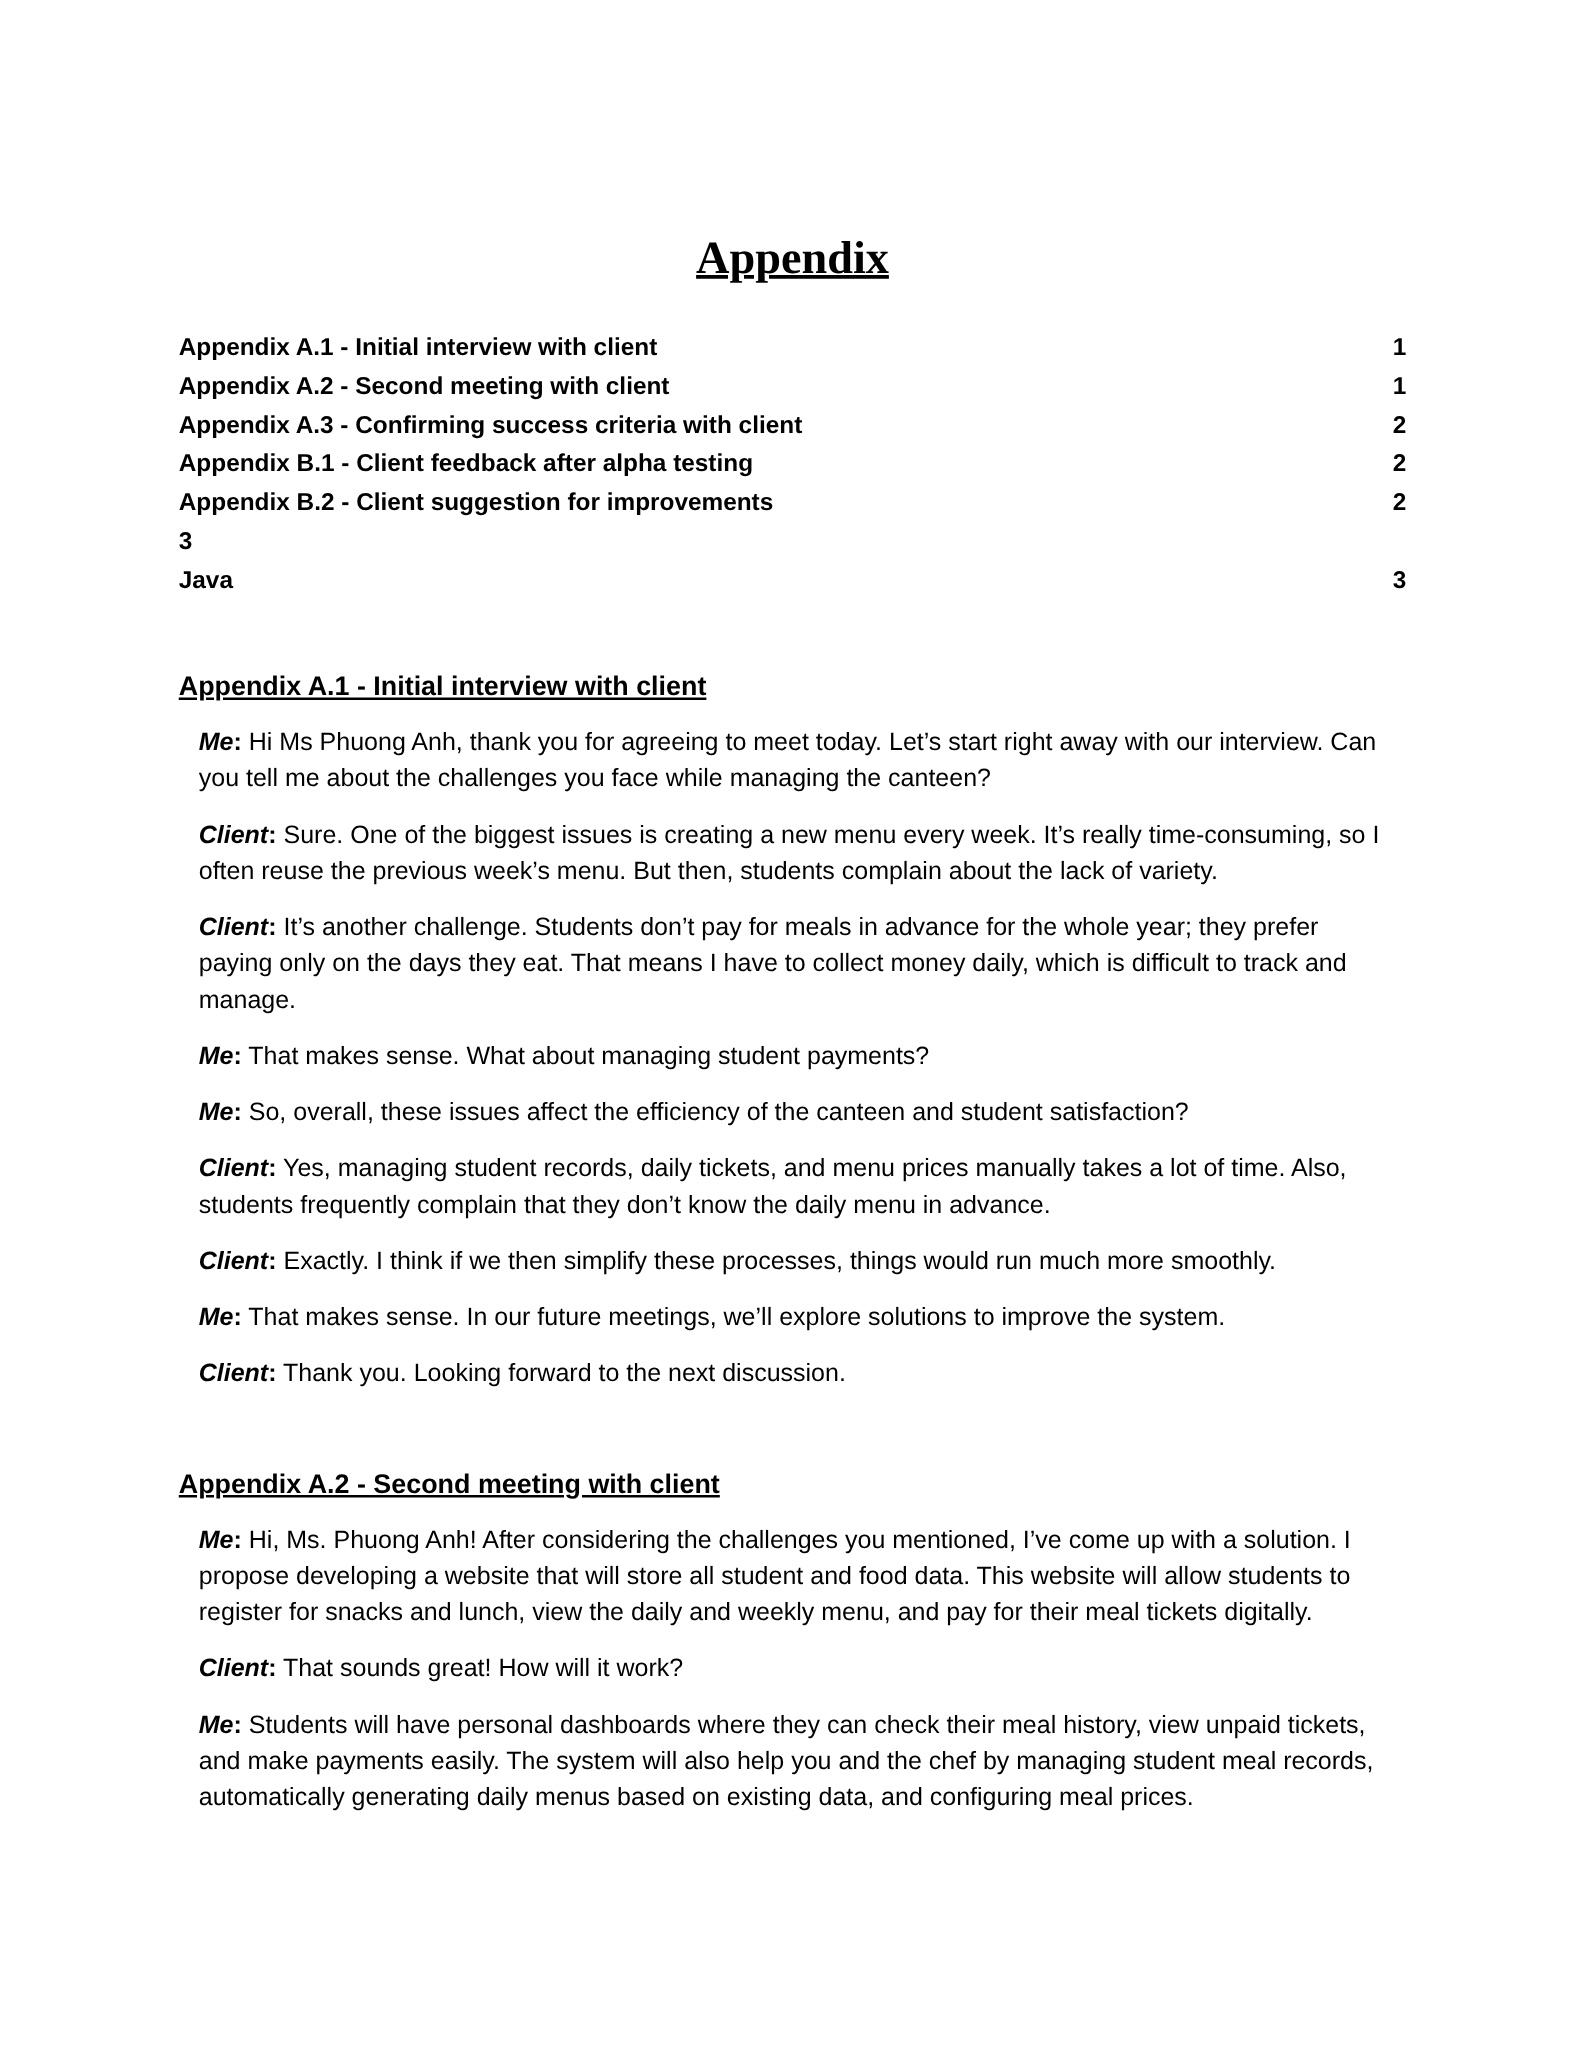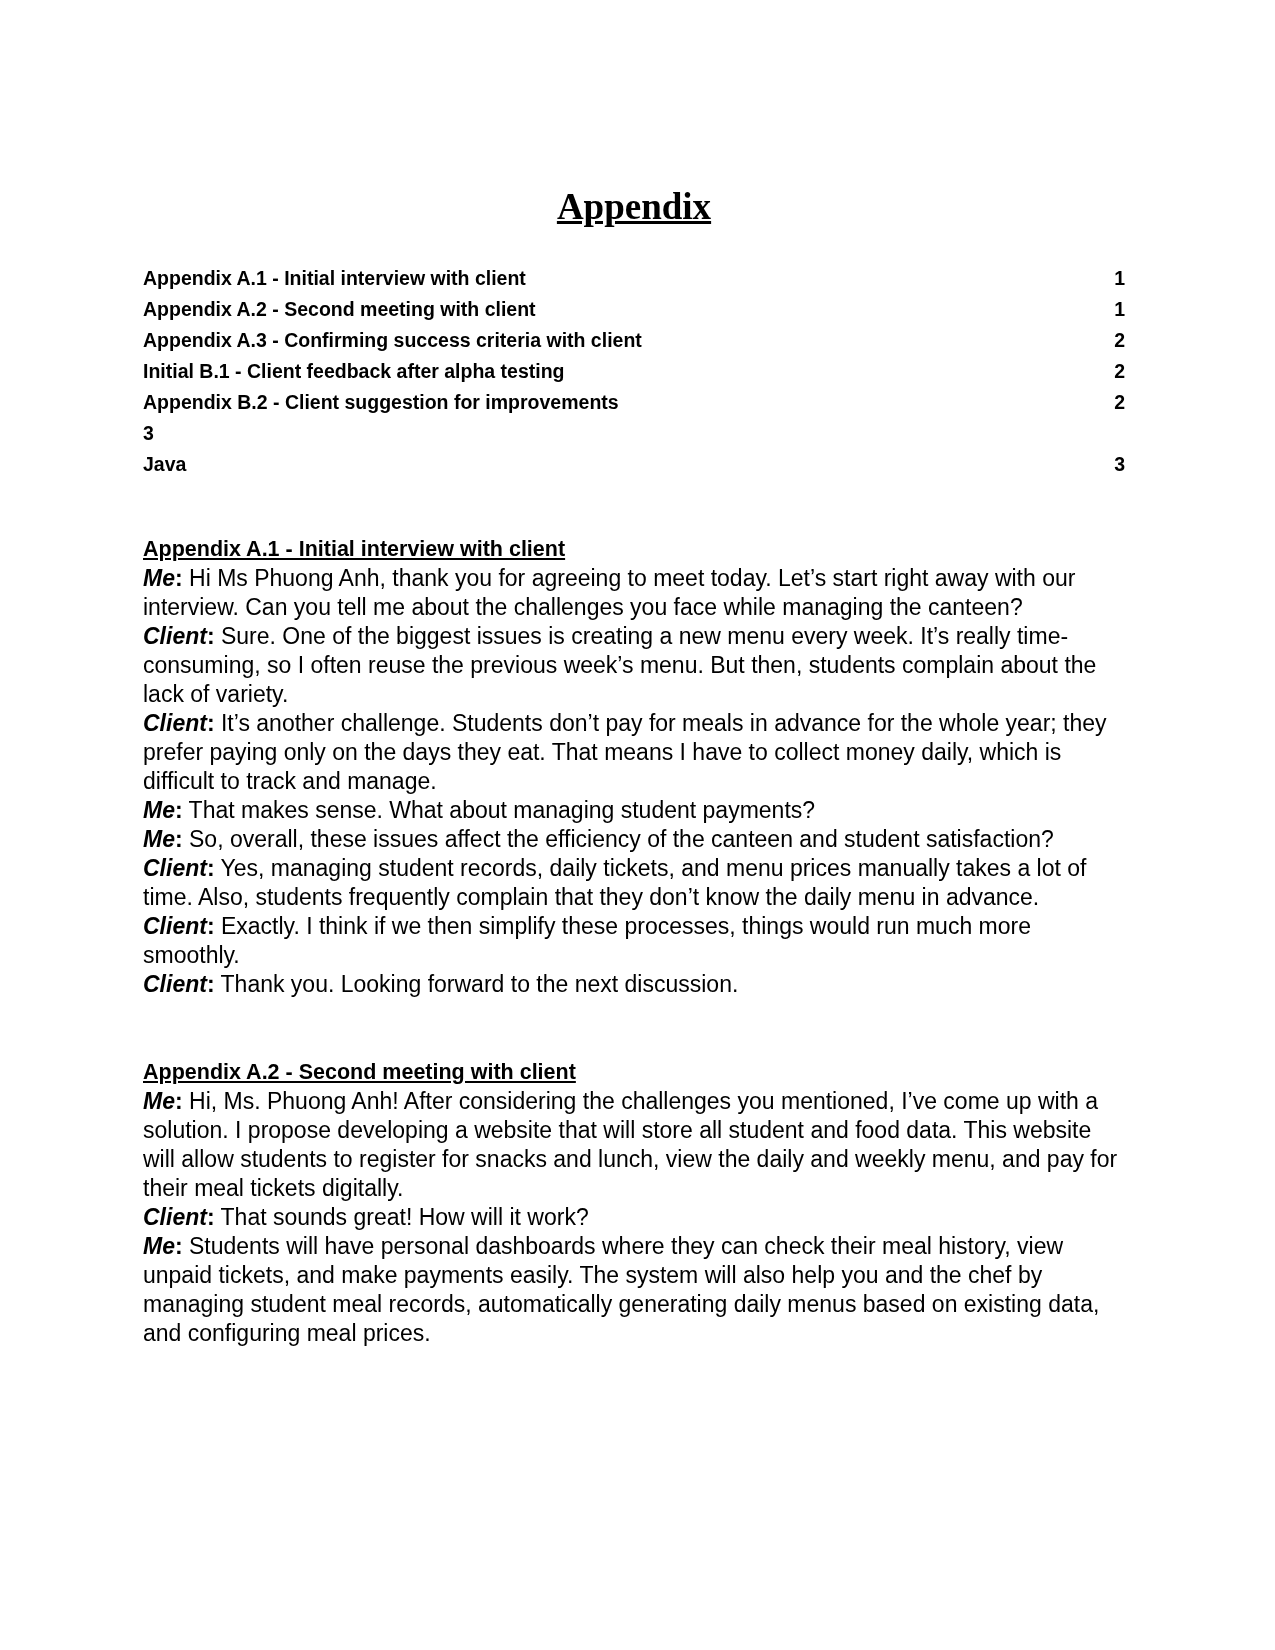--- a/index.html
+++ b/index.html
@@ -51,22 +51,22 @@
     margin-top: 58px;
   }
   .section-heading {
     font-size: 21.5px;
     font-weight: bold;
     text-decoration: underline;
     margin: 0;
     line-height: 30px;
   }
   .dialogue-line {
-    margin: 0;
-    font-size: 23px;
+    margin: 16px;
+    font-size: 20px;
     line-height: 29px;
   }
   .speaker-wrap {
     font-weight: bold;
     font-style: normal;
   }
   .speaker {
     font-style: italic;
   }
   .dialogue-text {
@@ -89,21 +89,21 @@
     <span class="toc-label">Appendix A.2 - Second meeting with client</span>
     <span class="toc-page">1</span>
   </div>
 
   <div class="toc-row">
     <span class="toc-label">Appendix A.3 - Confirming success criteria with client</span>
     <span class="toc-page">2</span>
   </div>
 
   <div class="toc-row">
-    <span class="toc-label">Initial B.1 - Client feedback after alpha testing</span>
+    <span class="toc-label">Appendix B.1 - Client feedback after alpha testing</span>
     <span class="toc-page">2</span>
   </div>
 
   <div class="toc-row">
     <span class="toc-label">Appendix B.2 - Client suggestion for improvements</span>
     <span class="toc-page">2</span>
   </div>
 
   <div class="toc-row">
     <span class="toc-page">3</span>
@@ -127,20 +127,21 @@
 
   <p class="dialogue-line"><b class="speaker-wrap"><i class="speaker">Me</i><span class="colon">:</span></b><span class="dialogue-text"> That makes sense. What about managing student payments?</span></p>
 
 
   <p class="dialogue-line"><b class="speaker-wrap"><i class="speaker">Me</i><span class="colon">:</span></b><span class="dialogue-text"> So, overall, these issues affect the efficiency of the canteen and student satisfaction?</span></p>
 
   <p class="dialogue-line"><b class="speaker-wrap"><i class="speaker">Client</i><span class="colon">:</span></b><span class="dialogue-text"> Yes, managing student records, daily tickets, and menu prices manually takes a lot of time. Also, students frequently complain that they don’t know the daily menu in advance.</span></p>
 
   <p class="dialogue-line"><b class="speaker-wrap"><i class="speaker">Client</i><span class="colon">:</span></b><span class="dialogue-text"> Exactly. I think if we then simplify these processes, things would run much more smoothly.</span></p>
 
+  <p class="dialogue-line"><b class="speaker-wrap"><i class="speaker">Me</i><span class="colon">:</span></b><span class="dialogue-text"> That makes sense. In our future meetings, we’ll explore solutions to improve the system.</span></p>
 
   <p class="dialogue-line"><b class="speaker-wrap"><i class="speaker">Client</i><span class="colon">:</span></b><span class="dialogue-text"> Thank you. Looking forward to the next discussion.</span></p>
 </div>
   </section>
 
   <section class="doc-section">
     <h2 class="section-heading">Appendix A.2 - Second meeting with client</h2>
     <div class="dialogue">
   <p class="dialogue-line"><b class="speaker-wrap"><i class="speaker">Me</i><span class="colon">:</span></b><span class="dialogue-text"> Hi, Ms. Phuong Anh! After considering the challenges you mentioned, I’ve come up with a solution. I propose developing a website that will store all student and food data. This website will allow students to register for snacks and lunch, view the daily and weekly menu, and pay for their meal tickets digitally.</span></p>
 

